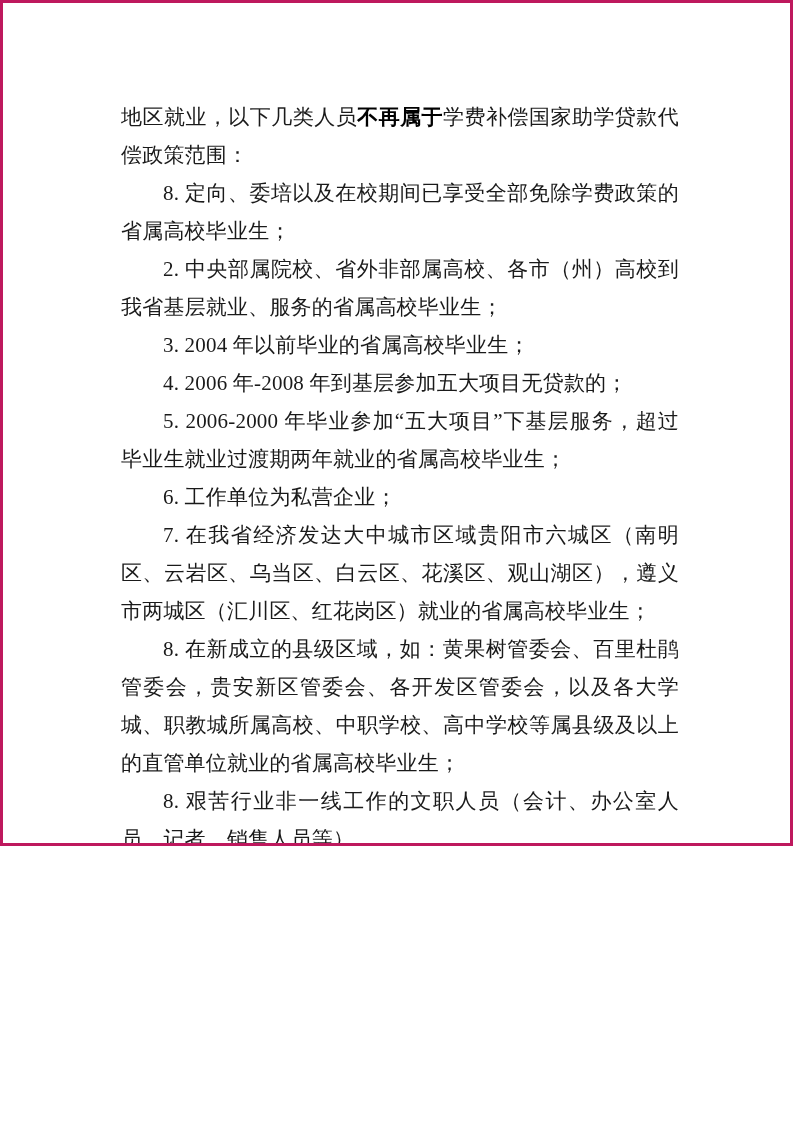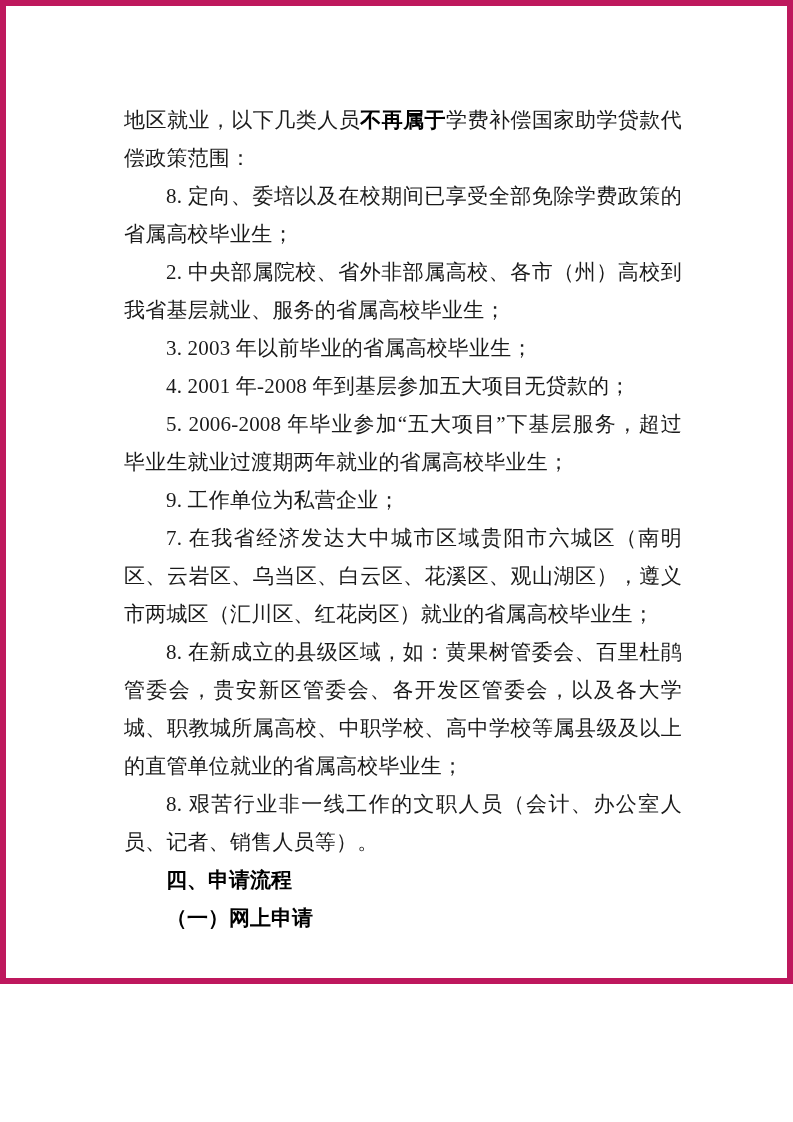--- a/index.html
+++ b/index.html
@@ -3,24 +3,24 @@
 <meta charset="utf-8">
 <style>
   html, body {
     margin: 0;
     padding: 0;
     background: #ffffff;
   }
   .page {
     position: relative;
     width: 793px;
-    height: 984px;
+    height: 846px;
     background: #ffffff;
     box-sizing: border-box;
-    border: 6px solid #be185d;
+    border: 3px solid #be185d;
     overflow: hidden;
     font-family: "Liberation Serif", "DejaVu Serif", serif;
     color: #1a1a1a;
   }
   .content {
     position: absolute;
     left: 118px;
     top: 95px;
     width: 558px;
   }
@@ -66,24 +66,24 @@
 </head>
 <body>
 
 <div class="page">
   <div class="content">
 
     <p class="para"><span>地区就业，以下几类人员</span><span class="bold-run">不再属于</span><span>学费补偿国家助学贷款代偿政策范围：</span></p>
 
     <p class="para indent">8. 定向、委培以及在校期间已享受全部免除学费政策的省属高校毕业生；</p>
     <p class="para indent">2. 中央部属院校、省外非部属高校、各市（州）高校到我省基层就业、服务的省属高校毕业生；</p>
-    <p class="para indent">3. 2003 年以前毕业的省属高校毕业生；</p>
-    <p class="para indent">4. 2001 年-2008 年到基层参加五大项目无贷款的；</p>
-    <p class="para indent">5. 2006-2008 年毕业参加“五大项目”下基层服务，超过毕业生就业过渡期两年就业的省属高校毕业生；</p>
-    <p class="para indent">9. 工作单位为私营企业；</p>
+    <p class="para indent">3. 2004 年以前毕业的省属高校毕业生；</p>
+    <p class="para indent">4. 2006 年-2008 年到基层参加五大项目无贷款的；</p>
+    <p class="para indent">5. 2006-2000 年毕业参加“五大项目”下基层服务，超过毕业生就业过渡期两年就业的省属高校毕业生；</p>
+    <p class="para indent">6. 工作单位为私营企业；</p>
     <p class="para indent">7. 在我省经济发达大中城市区域贵阳市六城区（南明区、云岩区、乌当区、白云区、花溪区、观山湖区），遵义市两城区（汇川区、红花岗区）就业的省属高校毕业生；</p>
     <p class="para indent">8. 在新成立的县级区域，如：黄果树管委会、百里杜鹃管委会，贵安新区管委会、各开发区管委会，以及各大学城、职教城所属高校、中职学校、高中学校等属县级及以上的直管单位就业的省属高校毕业生；</p>
     <p class="para indent">8. 艰苦行业非一线工作的文职人员（会计、办公室人员、记者、销售人员等）。</p>
 
     <p class="heading">四、申请流程</p>
     <p class="heading">（一）网上申请</p>
 
 
   </div>
 

